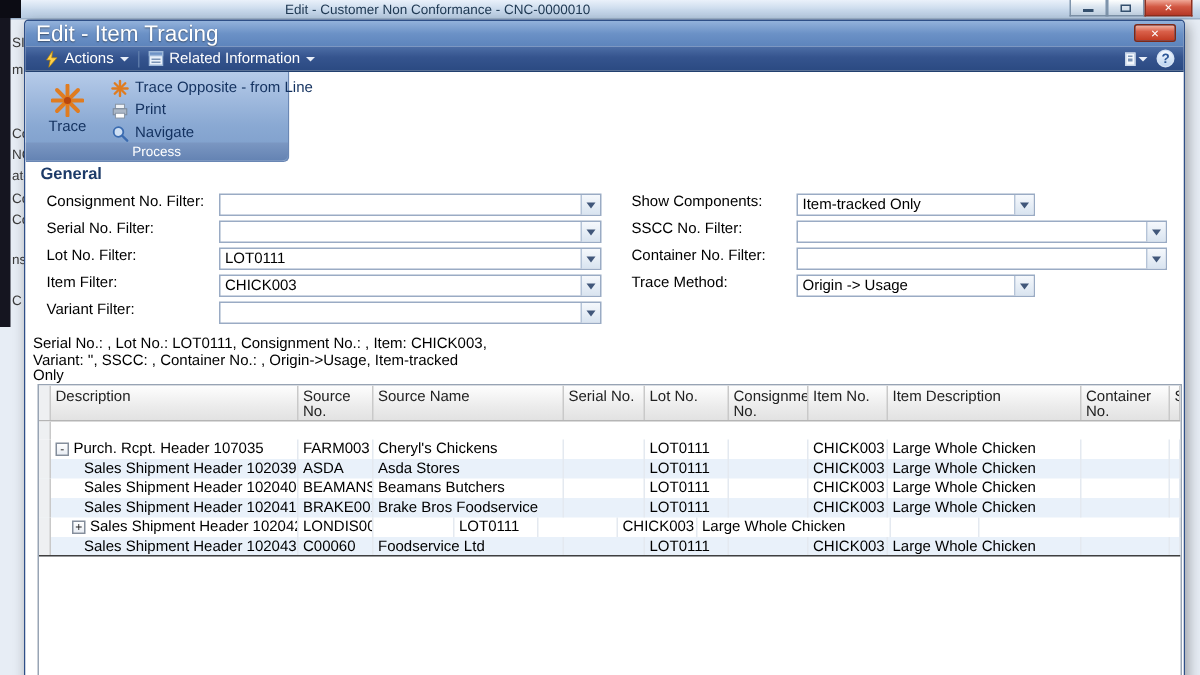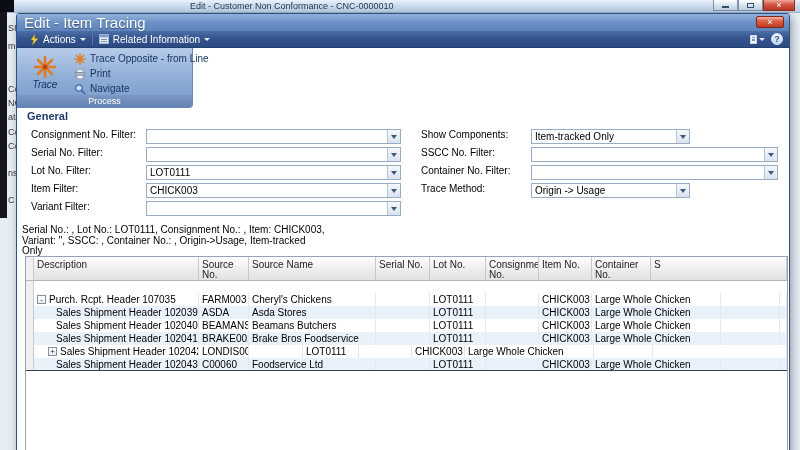--- a/index.html
+++ b/index.html
@@ -51,21 +51,21 @@
   .dlg-body { flex:1; position:relative; background:#fff; overflow:hidden; }
 
   
   .ribbon { position:absolute; left:0; top:0; width:176px; height:60px;
     background:linear-gradient(#b6cbe9,#8aa9d3 60%,#7b9cc9);
     border-right:1px solid #6a87b4; border-bottom:1px solid #6a87b4; border-radius:0 0 4px 0; }
   .process-strip { position:absolute; left:0; bottom:0; width:100%; height:12px;
     background:linear-gradient(#7b97c2,#6483b3); color:#fff; font-size:9px; text-align:center;
     line-height:12px; border-radius:0 0 4px 0; }
   .trace-btn { position:absolute; left:5px; top:2px; width:46px; height:45px; display:flex;
-    flex-direction:column; align-items:center; justify-content:center; gap:1px; border-radius:3px;font-style:italic; }
+    flex-direction:column; align-items:center; justify-content:center; gap:1px; border-radius:3px; }
   .trace-label { font-size:10px; color:#13315f; }
   .ribbon-list { position:absolute; left:57px; top:3px; display:flex; flex-direction:column; }
   .ribbon-item { display:flex; align-items:center; gap:4px; height:15px; font-size:10px;
     color:#13315f; white-space:nowrap; }
   .ribbon-item .ric { width:12px; height:12px; flex:none; }
 
   
   .general-head { position:absolute; left:10px; top:62px; font-size:11px; font-weight:bold; color:#1c3a68; }
   .col-fields { position:absolute; top:81px; }
   #col-left { left:14px; }
@@ -321,20 +321,21 @@
       <div class="grid">
         <div class="grid-header" id="grid-header">
             <div class="selector"></div>
             <div class="gh-cell" style="width: 165px;">Description</div>
             <div class="gh-cell" style="width: 50px;">Source No.</div>
             <div class="gh-cell" style="width: 127px;">Source Name</div>
             <div class="gh-cell" style="width: 54px;">Serial No.</div>
             <div class="gh-cell" style="width: 56px;">Lot No.</div>
             <div class="gh-cell" style="width: 53px;">Consignment No.</div>
             <div class="gh-cell" style="width: 53px;">Item No.</div>
+            <div class="gh-cell" style="width: 129px;">Item Description</div>
             <div class="gh-cell" style="width: 59px;">Container No.</div>
             <div class="gh-cell" style="flex: 1 1 0%;">S</div>
           </div>
         <div id="grid-rows">
             <div class="grid-row spacer">
               <div class="selector"></div>
             </div>
             <div class="grid-row">
               <div class="selector"></div>
               <div class="gr-cell" style="width: 165px;">

